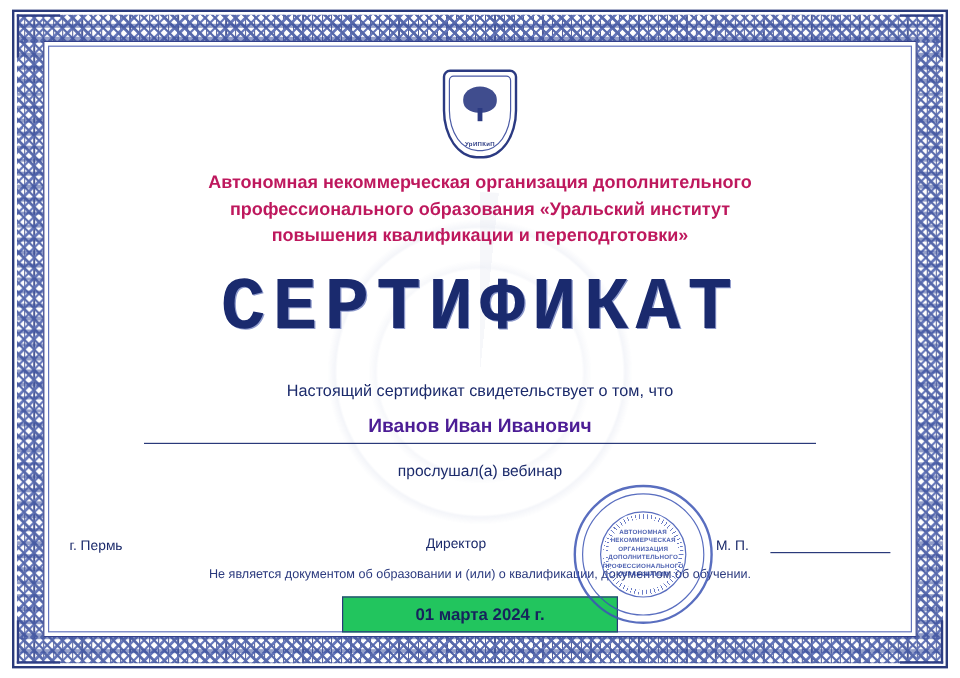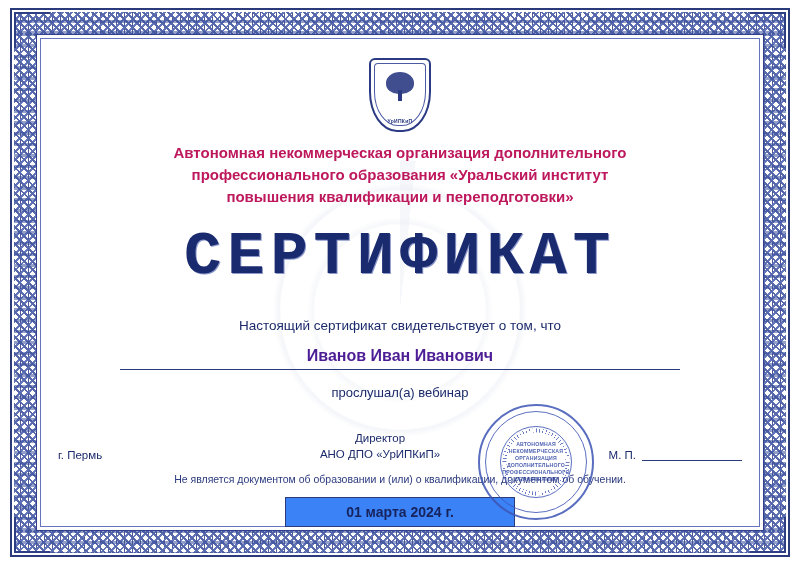--- a/index.html
+++ b/index.html
@@ -243,21 +243,21 @@
     line-height: 1.45;
     width: 300px;
   }
   .mp {
     width: 160px;
     text-align: right;
     padding-bottom: 2px;
     display: flex;
     align-items: flex-end;
     justify-content: flex-end;
-    gap: 6px;
+    gap: 18px;
   }
   .mp-line {
     display: inline-block;
     width: 100px;
     border-bottom: 1px solid #2a3a7a;
     height: 10px;
   }
 
   .disclaimer {
     position: absolute;
@@ -268,21 +268,21 @@
   }
 
   .date-box {
     position: absolute;
     left: 50%;
     bottom: -8px;
     transform: translateX(-50%);
     min-width: 230px;
     padding: 6px 18px;
     border: 1.5px solid #2a3a7a;
-    background: #3b82f6;
+    background: #22c55e;
     font-size: 14px;
     font-weight: bold;
     color: #16235c;
     box-sizing: border-box;
   }
 
   
   .stamp {
     position: absolute;
     left: 478px; top: 404px;
@@ -371,21 +371,20 @@
       <div class="rule"></div>
     </div>
 
     <div class="listened">прослушал(а) вебинар</div>
 
 
     <div class="sig-row">
       <div class="city">г. Пермь</div>
       <div class="director">
         <div>Директор</div>
-        <div>АНО ДПО «УрИПКиП»</div>
       </div>
       <div class="mp">
         <span>М. П.</span>
         <span class="mp-line"></span>
       </div>
     </div>
 
     <div class="disclaimer">Не является документом об образовании и (или) о квалификации, документом об обучении.</div>
 
     <div class="date-box">01 марта 2024 г.</div>

